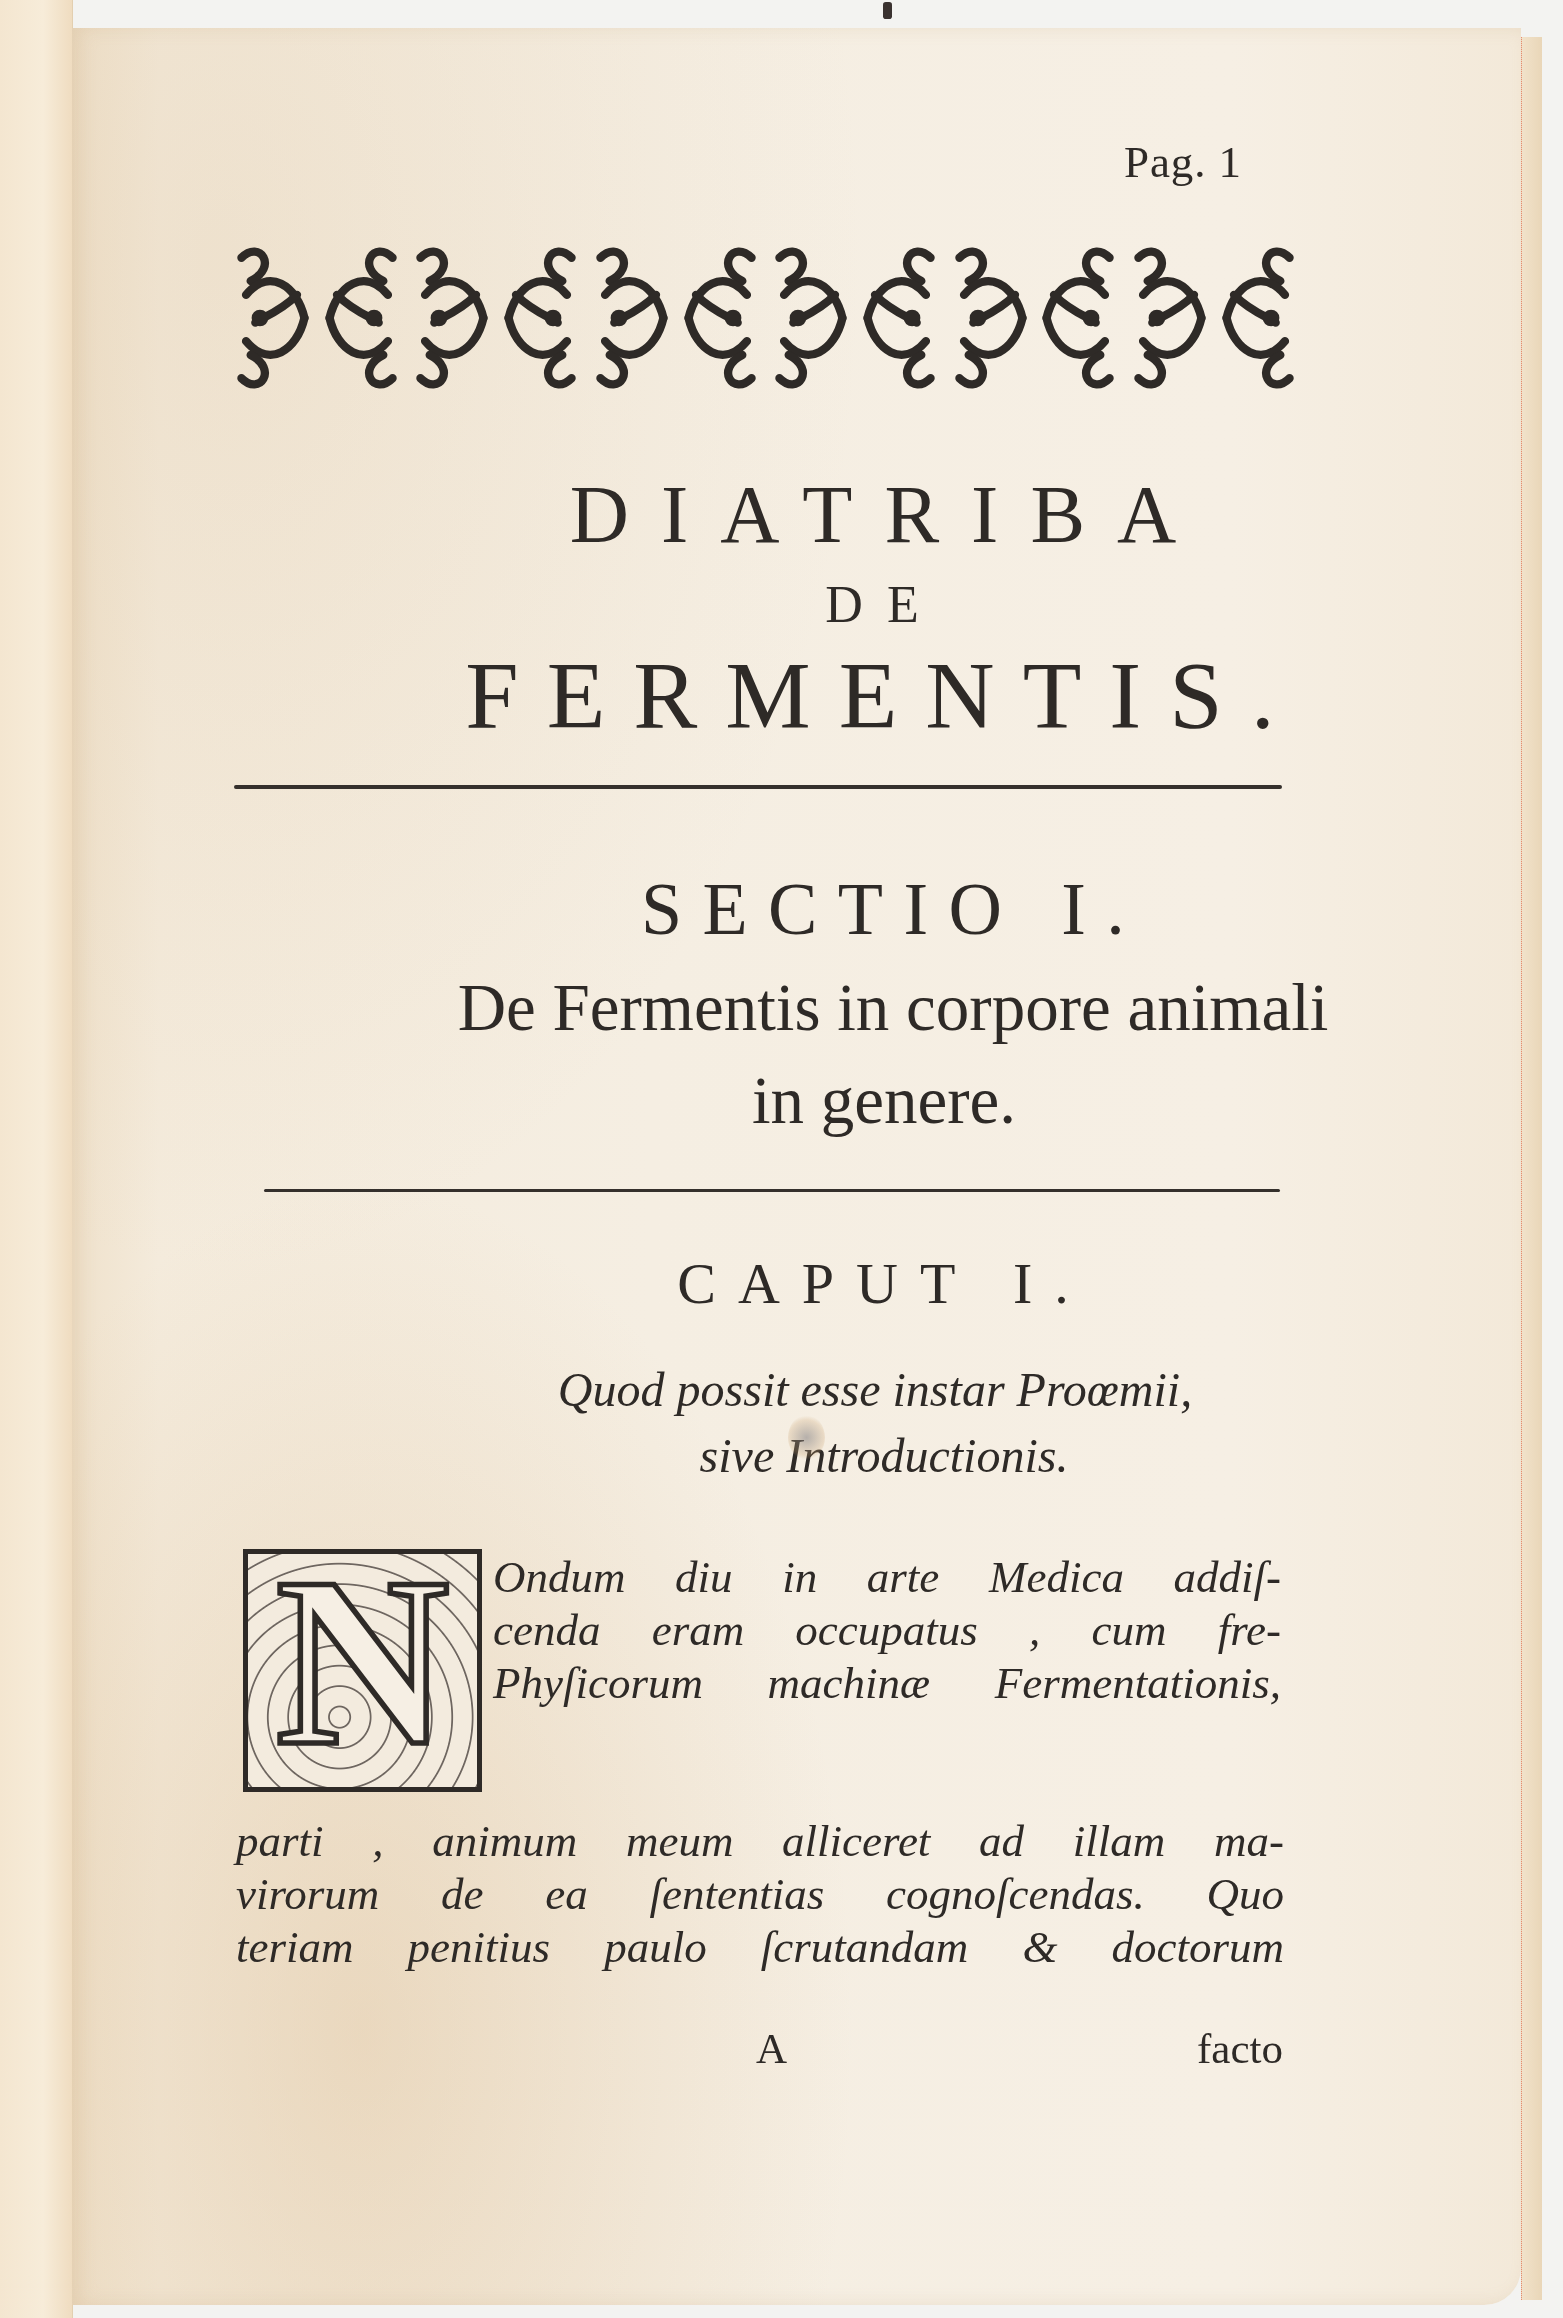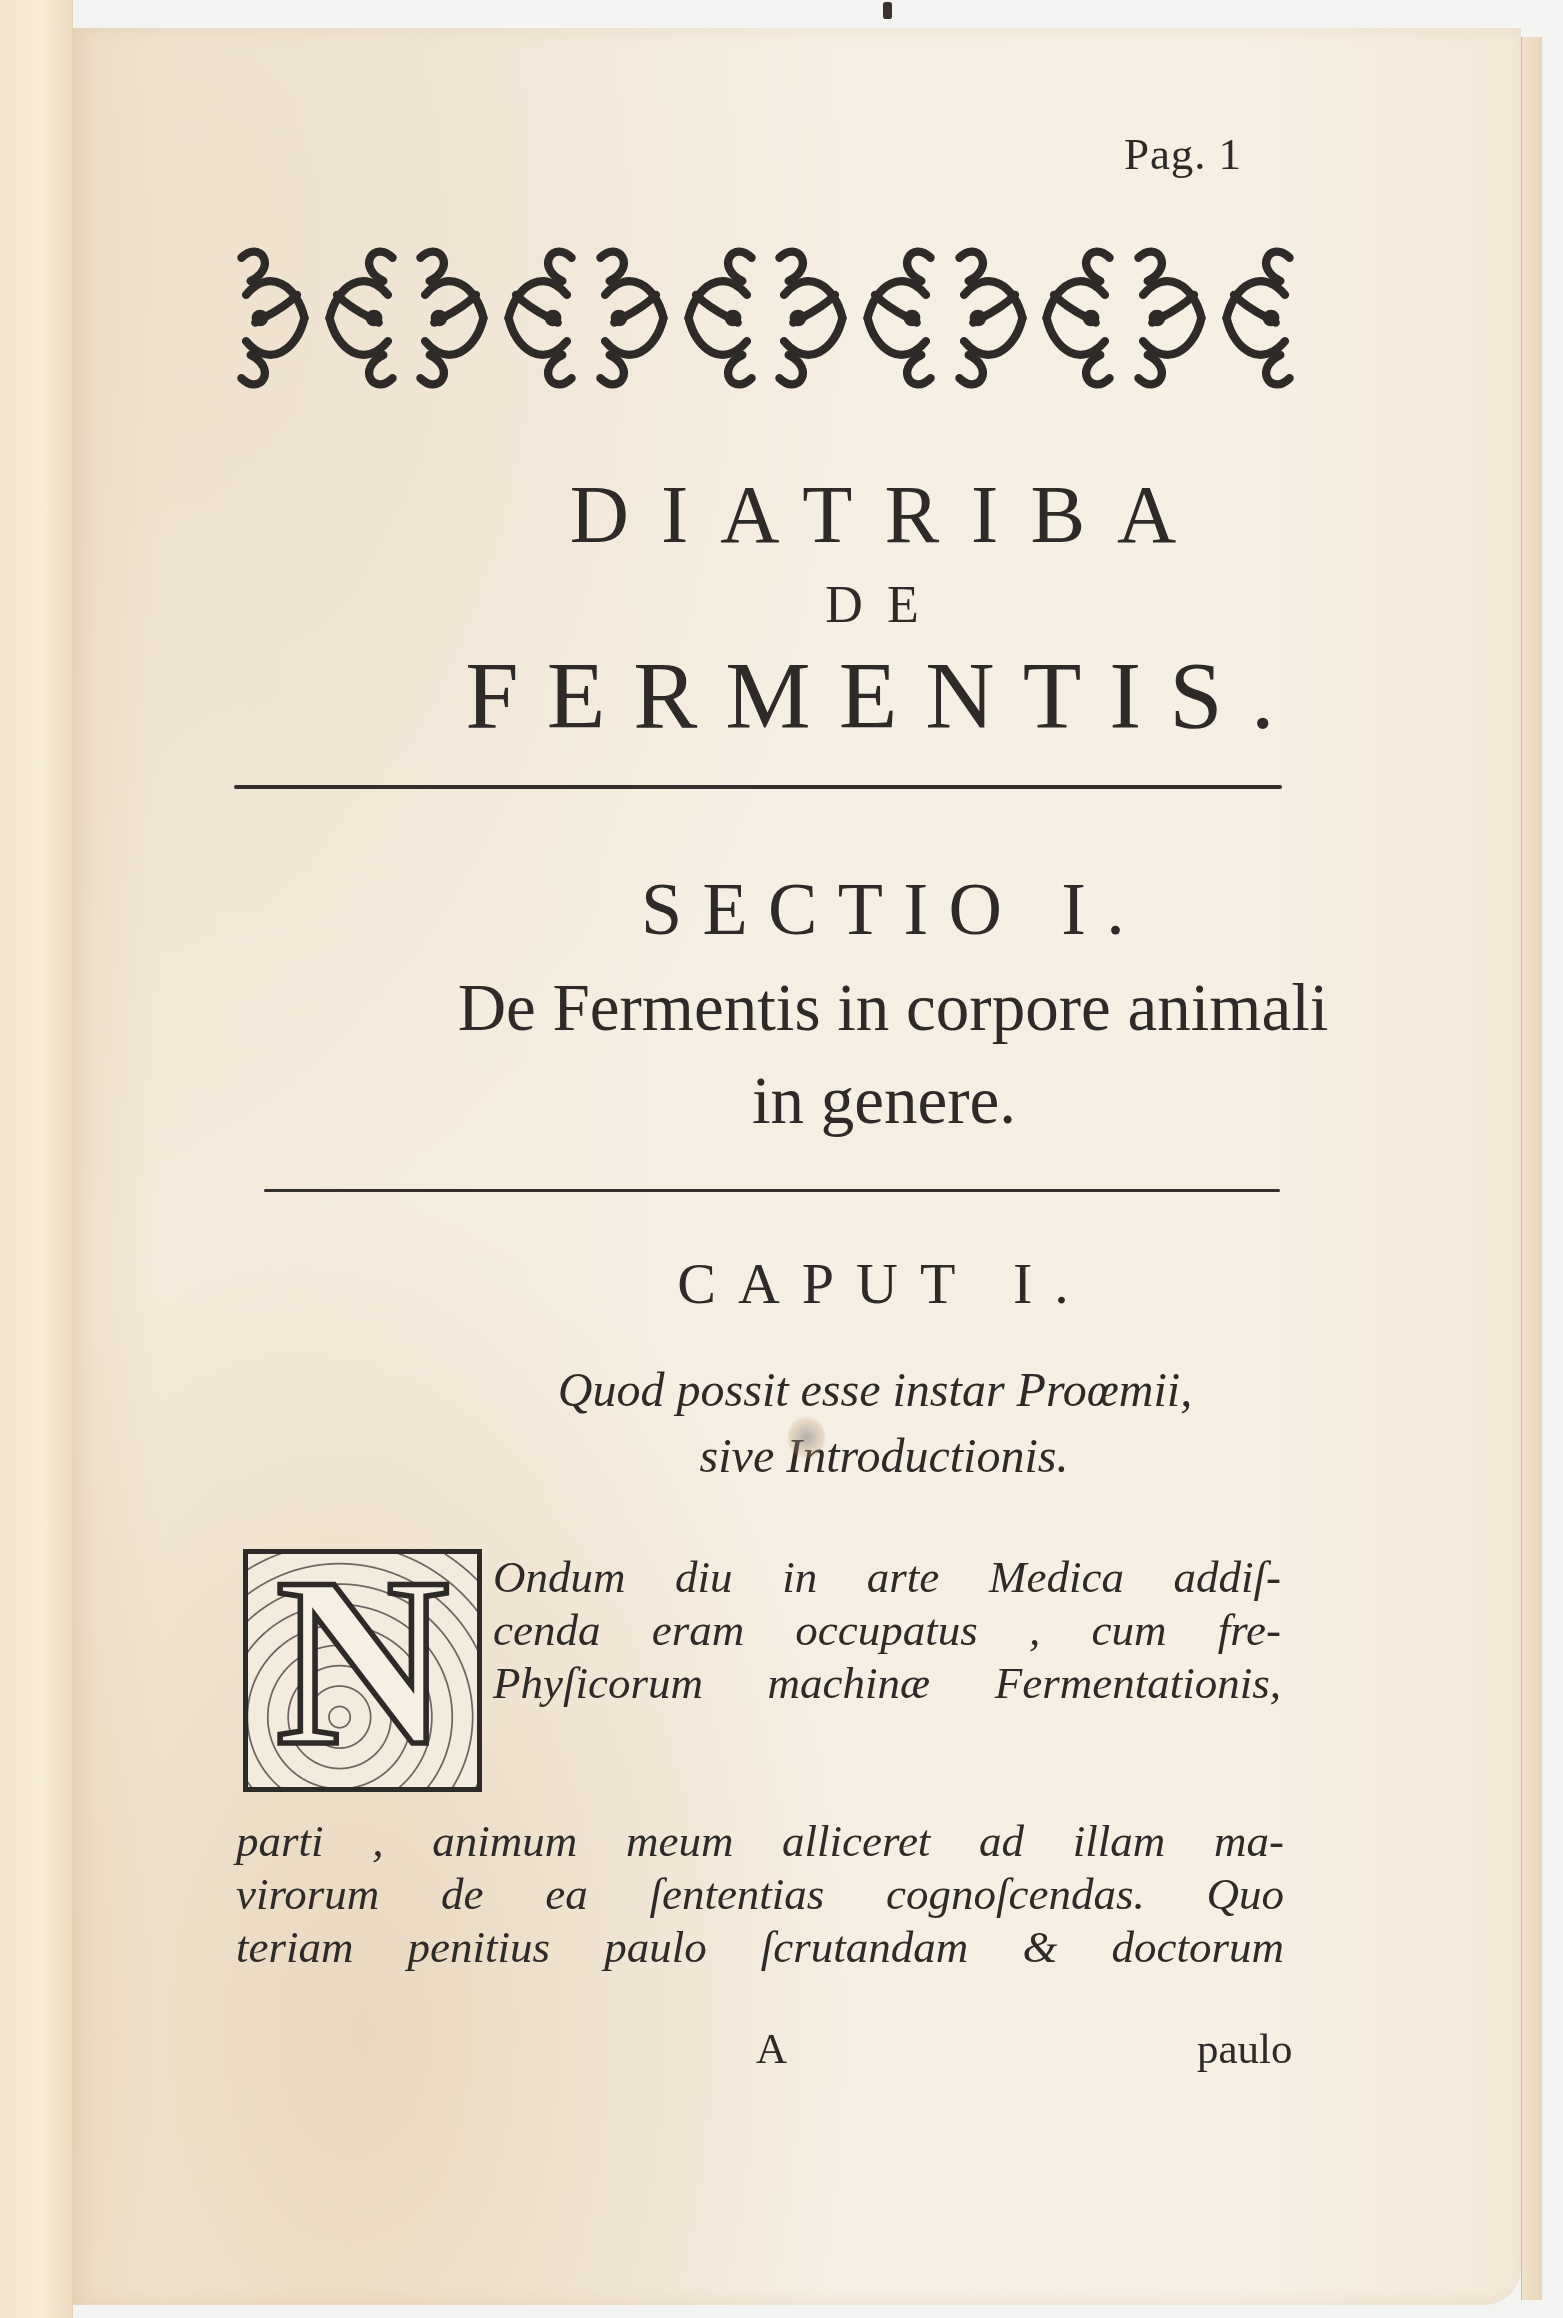--- a/index.html
+++ b/index.html
@@ -22,21 +22,21 @@
       linear-gradient(90deg,#efe1cb 0%,#f4ebdc 6%,#f5eee2 40%,#f6efe4 80%,#f3e9d9 100%);
     box-shadow: inset 7.4px 0 16.7px rgba(190,150,100,0.18);
     border-bottom-right-radius:37px;
   }
   .fore-edge {
     position:absolute; left:1521px; top:37px; width:20.4px; height:2263px;
     background:linear-gradient(90deg,#f1e2ca,#e9d6b8);
     border-left:1.9px dotted #e98a70;
   }
   .page-num {
-    position:absolute; left:1124px; top:128px; font-size:45px; letter-spacing:0.9px;text-align:center;
+    position:absolute; left:1124px; top:136px; font-size:45px; letter-spacing:0.9px;text-align:center;
   }
   .ornament-band {
     position:absolute; left:232px; top:230px; width:1067px; height:176px;
     display:flex; justify-content:space-between; align-items:center;
   }
   .ornament-band .unit { width:80px; height:176px; }
   .title-line {
     position:absolute; left:0; width:1564px; text-align:center; text-transform:uppercase;
   }
   .t-diatriba { top:468px; font-size:82px; letter-spacing:32px; padding-left:107px; }
@@ -243,14 +243,14 @@
   <span class="line">Phyſicorum machinæ Fermentationis,</span>
 </div>
 
 <div class="body-text body-full">
   <span class="line">parti , animum meum alliceret ad illam ma-</span>
   <span class="line">virorum de ea ſententias cognoſcendas.   Quo</span>
   <span class="line">teriam penitius paulo ſcrutandam &amp; doctorum</span>
 </div>
 
 <div class="sig">A</div>
-<div class="catchword">paulo</div>
+<div class="catchword">facto</div>
 
 
 </body></html>

